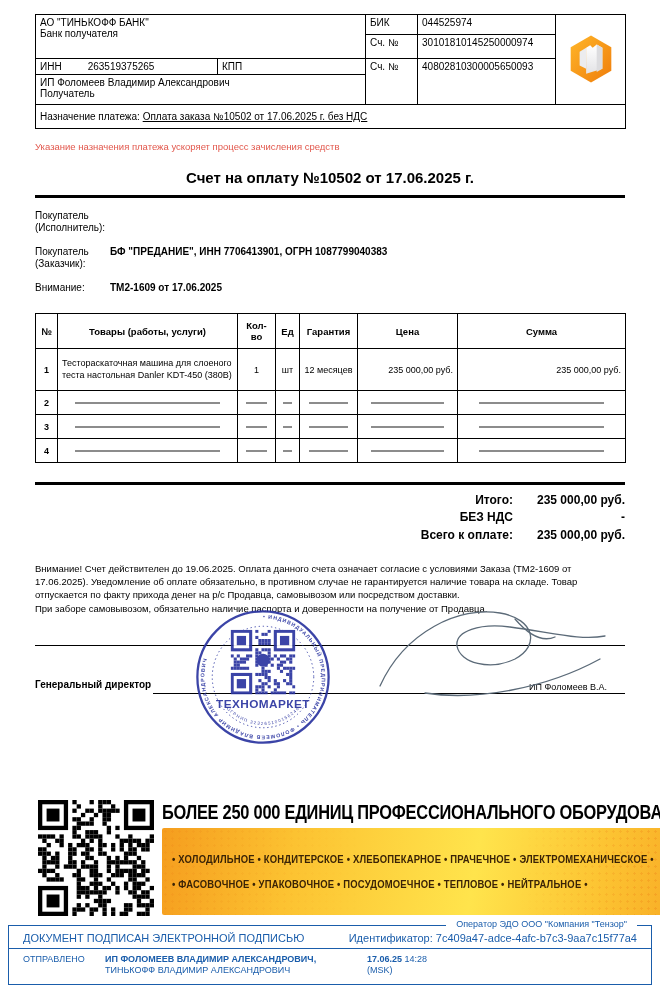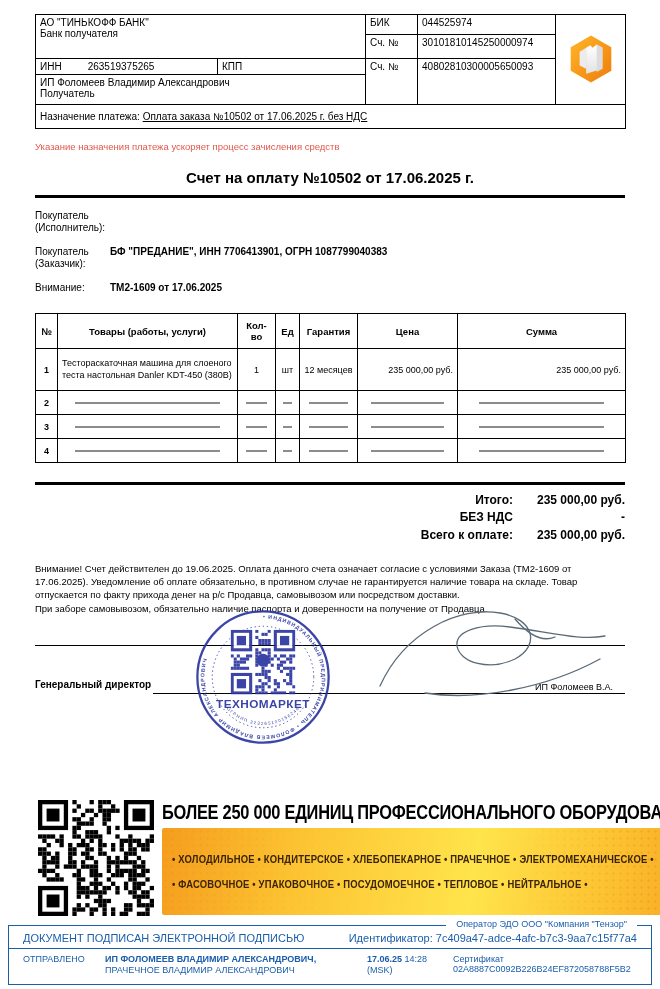--- a/index.html
+++ b/index.html
@@ -54,21 +54,21 @@
   .summary .b{font-weight:bold;}
   .notice{margin-top:18px;font-size:9.5px;line-height:1.38;}
   .notice p{margin:0;}
 
   
   .sig-section{position:relative;height:134px;margin-top:4px;}
   .sig-topline{position:absolute;left:0;right:0;top:26px;height:1.5px;background:#000;}
   .sig-row{position:absolute;left:0;right:0;top:60px;display:flex;}
   .sig-role{font-size:10px;font-weight:bold;flex:none;padding-right:2px;}
   .sig-line{flex:1;border-bottom:1.5px solid #000;height:14px;position:relative;}
-  .sig-name{position:absolute;right:12px;bottom:1px;font-size:9px;}
+  .sig-name{position:absolute;right:18px;bottom:1px;font-size:9px;}
   .stamp{position:absolute;left:158px;top:-12px;z-index:3;opacity:.92;}
   .autograph{position:absolute;left:330px;top:-18px;z-index:2;}
 
   
   .banner{position:absolute;left:38px;top:800px;width:612px;display:flex;gap:8px;}
   .banner-qr{width:116px;height:116px;flex:none;}
   .banner-right{flex:1;display:flex;flex-direction:column;}
   .banner-title{font-size:20px;font-weight:bold;white-space:nowrap;letter-spacing:-.3px;
                 transform:scaleX(.82);transform-origin:left center;line-height:1.1;margin-top:1px;}
   .band{margin-top:5px;height:87px;border-radius:2px;position:relative;overflow:hidden;
@@ -771,24 +771,21 @@
       <span>ДОКУМЕНТ ПОДПИСАН ЭЛЕКТРОННОЙ ПОДПИСЬЮ</span>
       <span>
         <span>Идентификатор:</span> <span>7c409a47-adce-4afc-b7c3-9aa7c15f77a4</span>
       </span>
     </div>
     <div class="f-div"></div>
     <div class="f-row2">
       <span class="f-status">ОТПРАВЛЕНО</span>
       <span class="f-names">
         <span class="b">ИП ФОЛОМЕЕВ ВЛАДИМИР АЛЕКСАНДРОВИЧ,</span>
-        <span>ПРАЧЕЧНОЕ ВЛАДИМИР АЛЕКСАНДРОВИЧ</span>
+        <span>ТИНЬКОФФ ВЛАДИМИР АЛЕКСАНДРОВИЧ</span>
       </span>
       <span class="f-date">
         <span class="b">17.06.25</span> <span>14:28</span><br>
         <span>(MSK)</span>
       </span>
-      <span class="f-cert">
-        <span>Сертификат</span> <span>02A8887C0092B226B24EF872058788F5B2</span>
-      </span>
     </div>
   </div>
 </div>
 
 </body></html>

